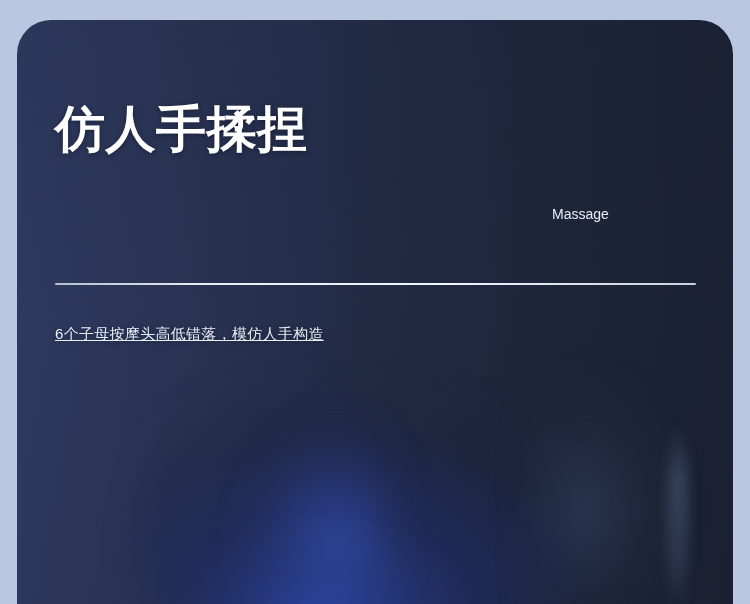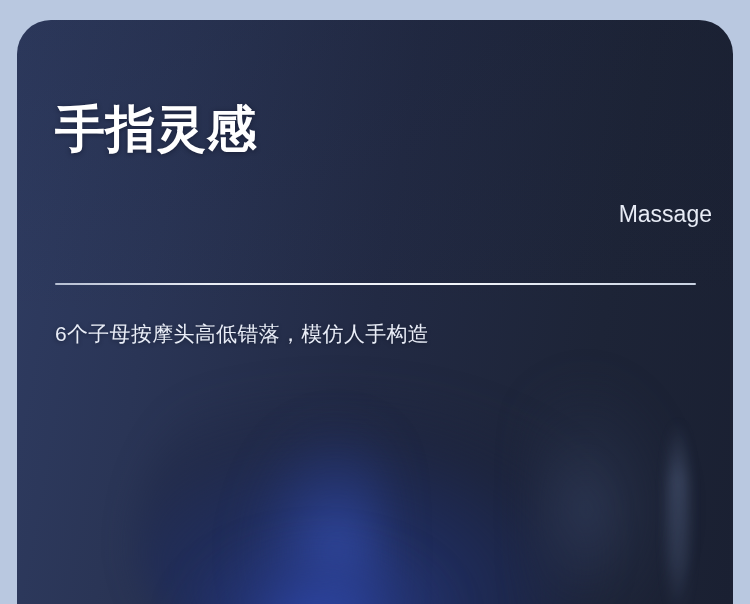--- a/index.html
+++ b/index.html
@@ -119,23 +119,22 @@
     letter-spacing: 0.5px;
     white-space: nowrap;
     text-shadow: 0 1px 5px rgba(8,12,26,0.45);
   }
 
   #eyebrow-label {
     position: absolute;
     right: 21px;
     top: 183px;
     width: 160px;
-    text-align: right;
     color: #e8ecf6;
-    font-size: 23px;
+    font-size: 14px;
     font-weight: normal;
     line-height: 22px;
   }
 
   #divider-rule {
     position: absolute;
     left: 38px;
     top: 263px;
     width: 641px;
     height: 2px;
@@ -145,45 +144,46 @@
 
   #body-block {
     position: absolute;
     left: 38px;
     top: 296px;
     width: 600px;
   }
 
   .body-line {
     color: #e9edf7;
-    font-size: 21px;
+    font-size: 15px;
     line-height: 36px;
     letter-spacing: 0.3px;
     white-space: nowrap;
     text-shadow: 0 1px 4px rgba(8,12,26,0.40);
+    text-decoration: underline;
   }
 </style>
 </head>
 <body>
 
 <div id="promo-banner">
 
   <div id="hero-card">
 
     <div class="photo-layer" id="photo-body-shape"></div>
     <div class="photo-layer" id="photo-edge-glow"></div>
     <div class="photo-layer" id="photo-bottom-glow"></div>
     <div class="photo-layer" id="photo-right-shoulder"></div>
     <div class="photo-layer" id="photo-right-crease"></div>
     <div class="photo-layer" id="photo-top-vignette"></div>
 
     <div id="content">
 
       <div id="headline-block">
-        <div class="headline-line">手指灵感</div>
+        <div class="headline-line">仿人手揉捏</div>
       </div>
 
       <div id="eyebrow-label">
         <div>Massage</div>
       </div>
 
       <div id="divider-rule"></div>
 
       <div id="body-block">
         <div class="body-line">6个子母按摩头高低错落，模仿人手构造</div>

